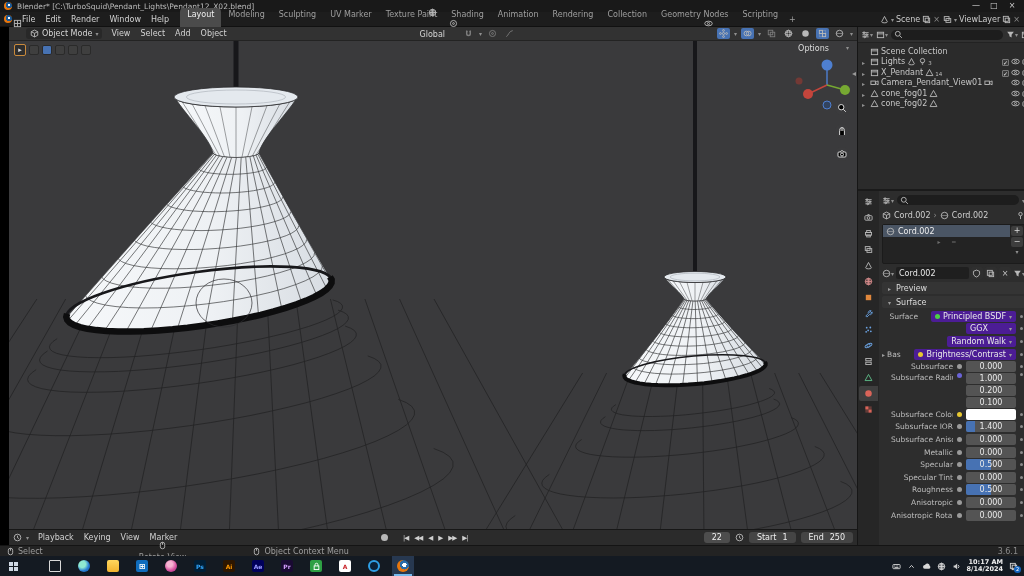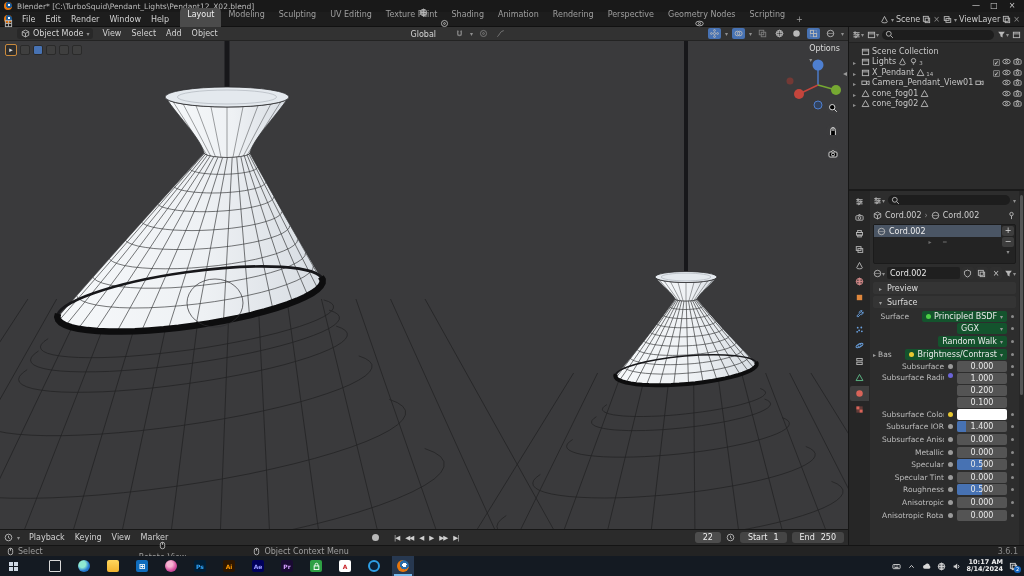--- a/index.html
+++ b/index.html
@@ -24,42 +24,42 @@
   .menu-item{padding:1px 5px;color:#d2d2d2;}
   .tabs{display:flex;align-items:center;margin-left:6px;}
   .tab{padding:2px 7px 12px;color:#9f9f9f;border-radius:4px 4px 0 0;}
   .tab.active{background:#4b4b4b;color:#f0f0f0;}
   .tab.plus{color:#9f9f9f;padding:2px 4px;}
   .topbar-right{margin-left:auto;display:flex;align-items:center;gap:3px;color:#cdcdcd;}
   .tb-chip{display:flex;align-items:center;gap:2px;}
   .dim{color:#8b8b8b;}
 
   
-  .main{position:absolute;left:0;top:27px;width:936px;height:518px;display:flex;}
+  .main{position:absolute;left:9px;top:27px;width:936px;height:518px;display:flex;}
   .vp-col{width:849px;display:flex;flex-direction:column;border-right:1px solid #161616;}
 
   .vp-header{height:14px;background:#323232;border-bottom:1px solid #232323;
     display:flex;align-items:center;padding:0 4px;gap:4px;color:#d5d5d5;}
   .vph-group{display:flex;align-items:center;gap:13px;flex-direction:column;}
   .vph-sep{flex:1;}
   .mode-btn{display:flex;align-items:center;gap:3px;background:#282828;border-radius:3px;padding:1px 4px;}
   .sm-caret{color:#8f8f8f;font-size:6px;}
   .tgl{width:13px;height:11px;border-radius:2px;display:flex;align-items:center;justify-content:center;}
   .tgl.on{background:#4772b3;}
   .tgl.off{opacity:.55;}
 
   .viewport{position:relative;flex:1;background:#3a3a3c;overflow:hidden;}
   .vp-overlay-text{position:absolute;left:22px;top:15px;line-height:11px;color:#e6e6e6;}
   .vp-overlay-text .l2{color:#9a9a9a;}
   .toolstrip{position:absolute;left:5px;top:3px;display:flex;align-items:center;gap:3px;}
   .tool-active{width:12px;height:12px;border:1px solid #c98a3d;border-radius:2px;background:#2e2e2e;
     display:flex;align-items:center;justify-content:center;color:#ddd;font-size:7px;}
   .selmode{width:10px;height:10px;border-radius:2px;background:#3f3f3f;border:1px solid #2a2a2a;}
   .selmode.on{background:#4772b3;}
-  .options-btn{position:absolute;right:8px;top:3px;color:#dcdcdc;display:flex;gap:3px;flex-direction:column;}
+  .options-btn{position:absolute;right:8px;top:3px;color:#dcdcdc;display:flex;gap:17px;}
   .sidebar-arrow{position:absolute;right:1px;top:28px;color:#9a9a9a;font-size:8px;}
   .nav-tools{position:absolute;right:8px;top:60px;display:flex;flex-direction:column;gap:9px;align-items:center;}
   .nav-tool{width:14px;height:14px;border-radius:50%;background:rgba(60,60,62,.6);
     display:flex;align-items:center;justify-content:center;}
   .nav-tool svg{width:10px;height:10px;stroke:#d8d8d8;}
 
   
   .timeline{height:16px;background:#2b2b2b;border-top:1px solid #171717;display:flex;align-items:center;
     padding:0 4px;gap:4px;color:#cfcfcf;position:relative;}
   .tl-field{background:#4d4d4d;border-radius:3px;padding:1px 8px;color:#efefef;}
@@ -112,21 +112,21 @@
   .mini-btn{width:12px;height:12px;background:#2f2f2f;border-radius:2px;display:flex;align-items:center;justify-content:center;color:#c5c5c5;}
   .panel-hdr{height:12px;background:#343434;border-radius:2px;display:flex;align-items:center;gap:3px;
     padding:0 4px;color:#dcdcdc;}
   .prow{display:flex;align-items:center;min-height:12.6px;gap:2px;padding-right:2px;}
   .prow.tall{align-items:stretch;}
   .pexp{width:7px;color:#9a9a9a;font-size:6px;text-align:center;}
   .plab{width:62px;text-align:right;color:#bdbdbd;white-space:nowrap;overflow:hidden;font-size:7.5px;}
   .psock{width:5px;height:5px;border-radius:50%;background:#9a9a9a;margin:0 2px;flex:none;}
   .pfieldwrap{flex:1;display:flex;flex-direction:column;gap:1px;justify-content:center;}
   .pfield{position:relative;height:11px;border-radius:2px;overflow:hidden;display:flex;align-items:center;}
-  .pfield.menu{background:#14532d;padding:0 4px;gap:3px;}
+  .pfield.menu{background:#4c1d95;padding:0 4px;gap:3px;}
   .pfield.num{background:#545454;}
   .pfill{position:absolute;left:0;top:0;bottom:0;background:#4772b3;}
   .ftext{position:relative;color:#e9e9e9;white-space:nowrap;}
   .ftext.center{width:100%;text-align:center;}
   .fchev{margin-left:auto;color:#9a9a9a;font-size:6px;position:relative;}
   .fdot{width:5px;height:5px;border-radius:50%;flex:none;position:relative;}
   .pfield.colorsw{background:#fff;}
   .pdot{width:3px;height:3px;border-radius:50%;background:#8a8a8a;margin-left:2px;flex:none;}
 
   
@@ -348,26 +348,26 @@
         <span class="menu-item">File</span>
         <span class="menu-item">Edit</span>
         <span class="menu-item">Render</span>
         <span class="menu-item">Window</span>
         <span class="menu-item">Help</span>
       </span>
     <span class="tabs" id="workspace-tabs">
         <span class="tab active">Layout</span>
         <span class="tab">Modeling</span>
         <span class="tab">Sculpting</span>
-        <span class="tab">UV Editing</span>
+        <span class="tab">UV Marker</span>
         <span class="tab">Texture Paint</span>
         <span class="tab">Shading</span>
         <span class="tab">Animation</span>
         <span class="tab">Rendering</span>
-        <span class="tab">Perspective</span>
+        <span class="tab">Collection</span>
         <span class="tab">Geometry Nodes</span>
         <span class="tab">Scripting</span>
       </span>
     <span class="tab plus">+</span>
     <span class="topbar-right">
       <span class="tb-chip">
         <svg class="ic">
             <use href="#s-cone"></use>
           </svg>
           <span class="sm-caret">▾</span>

